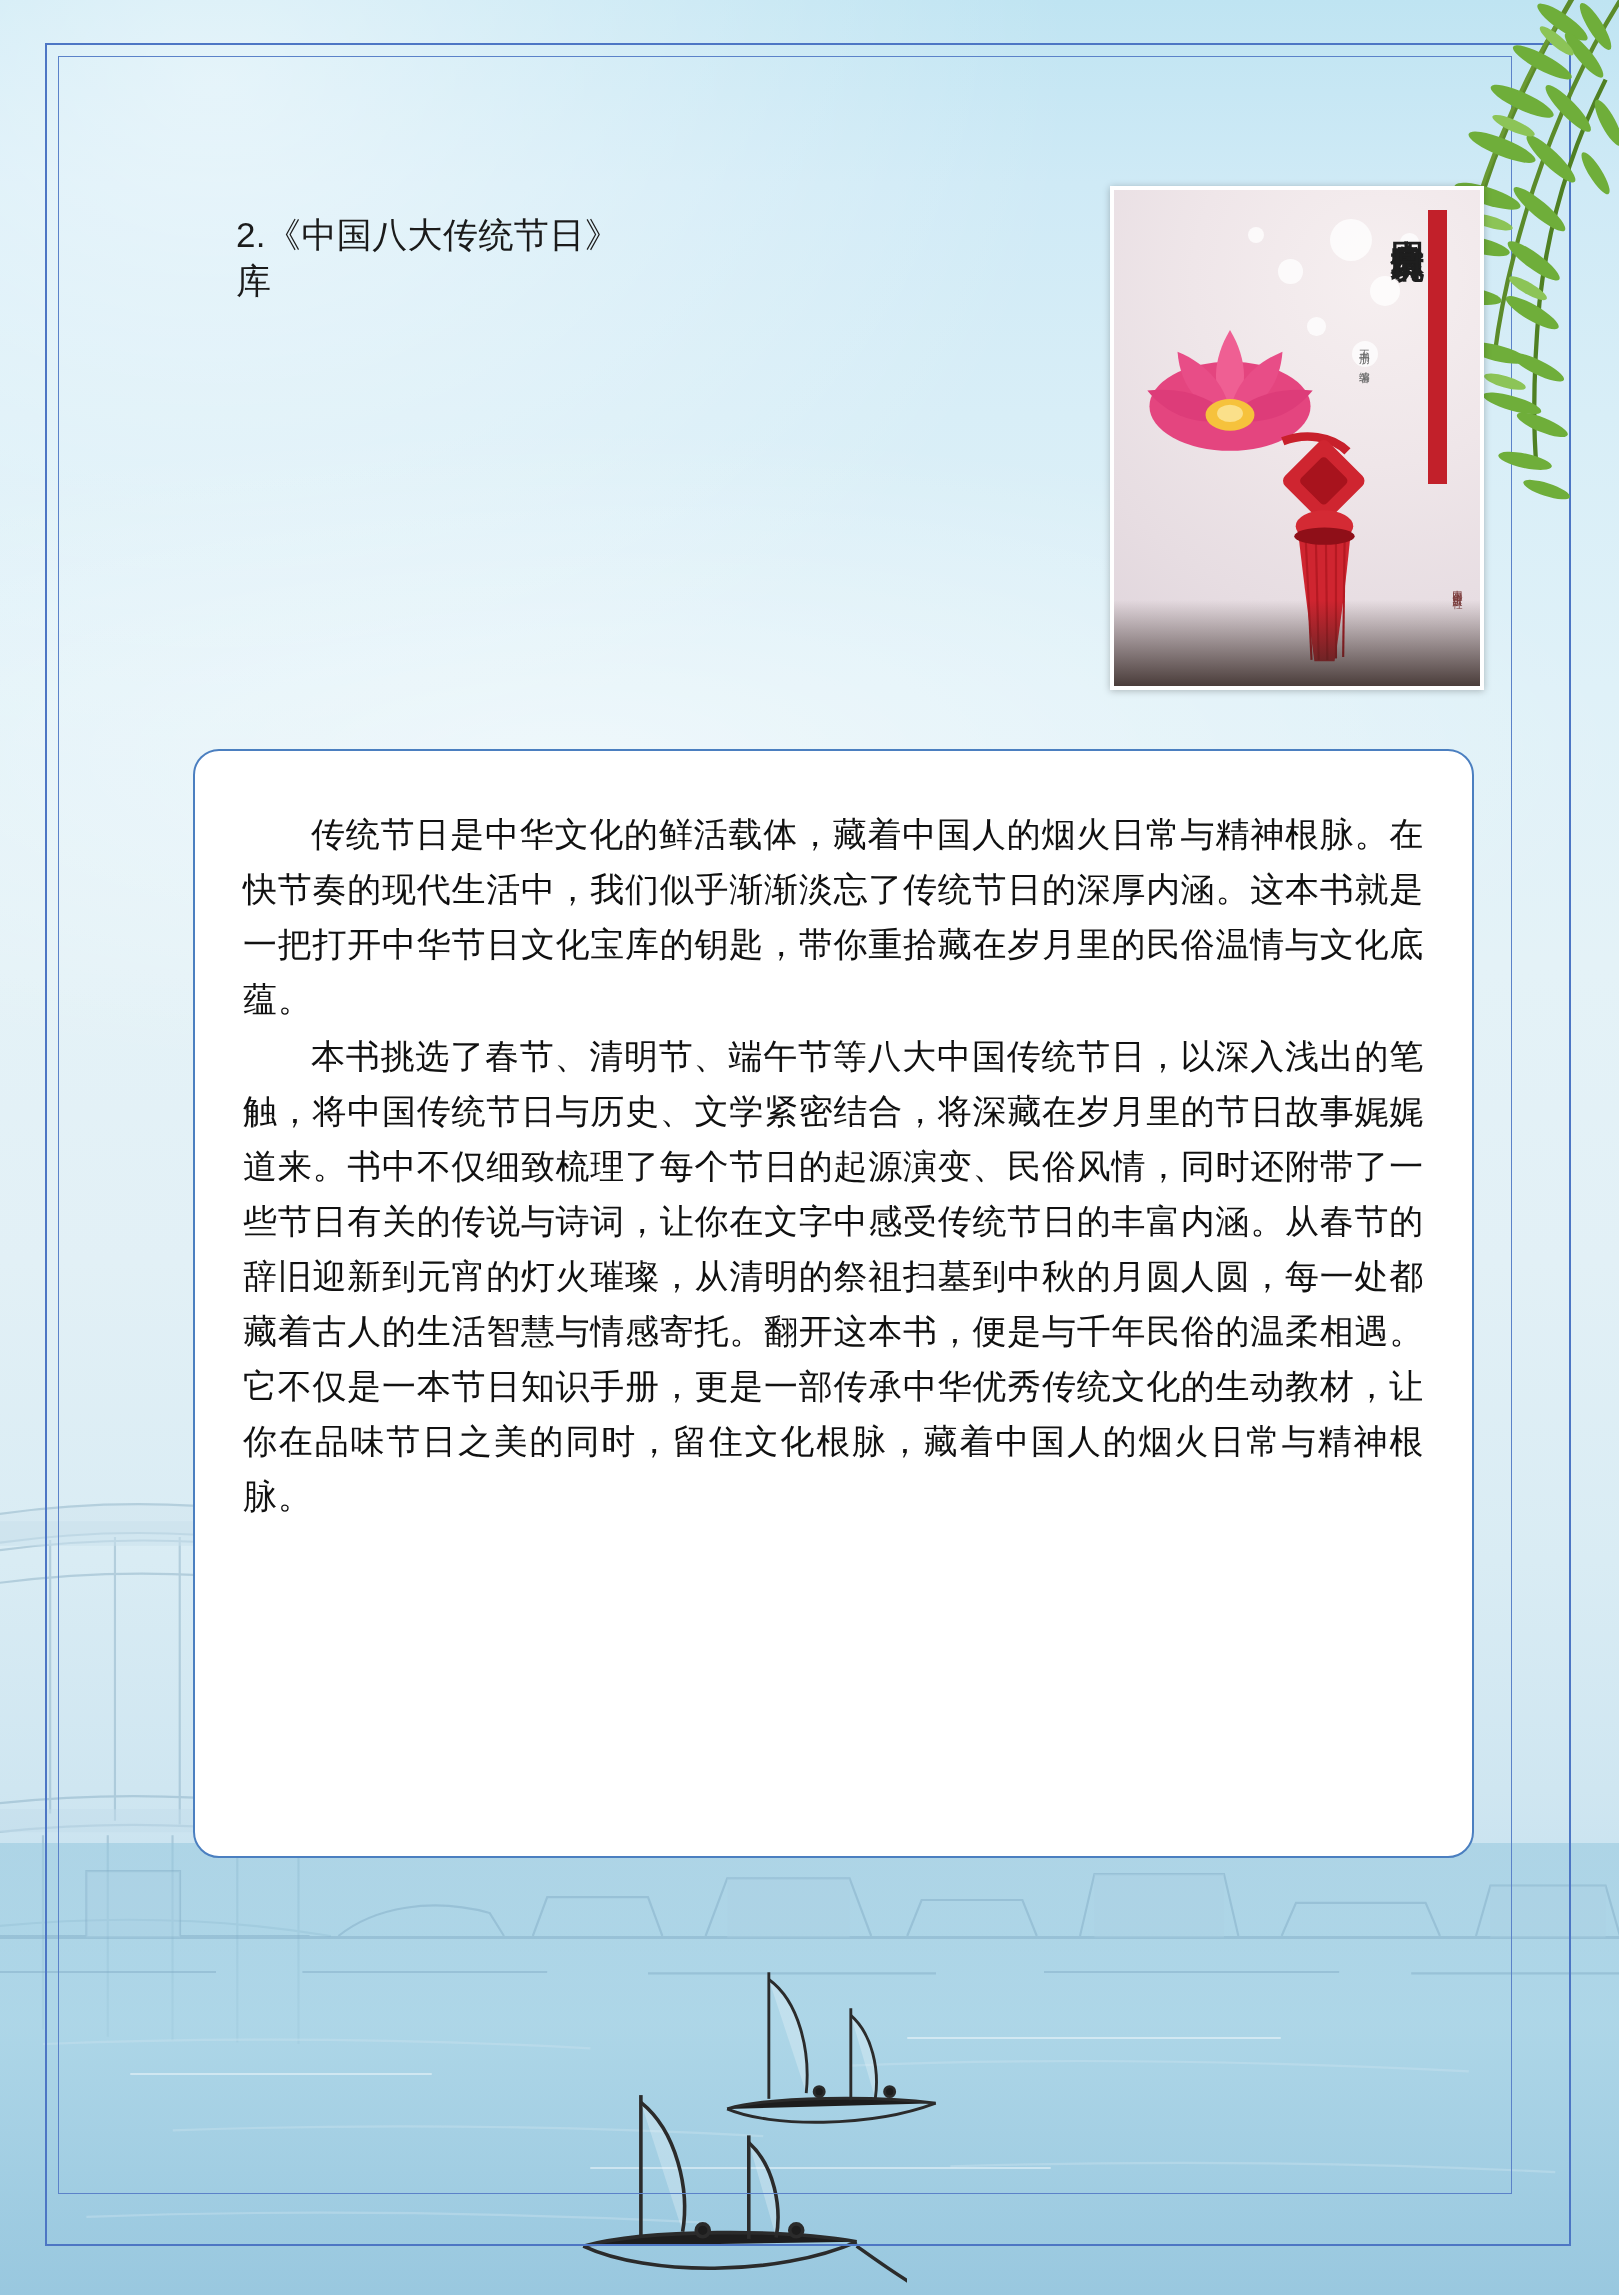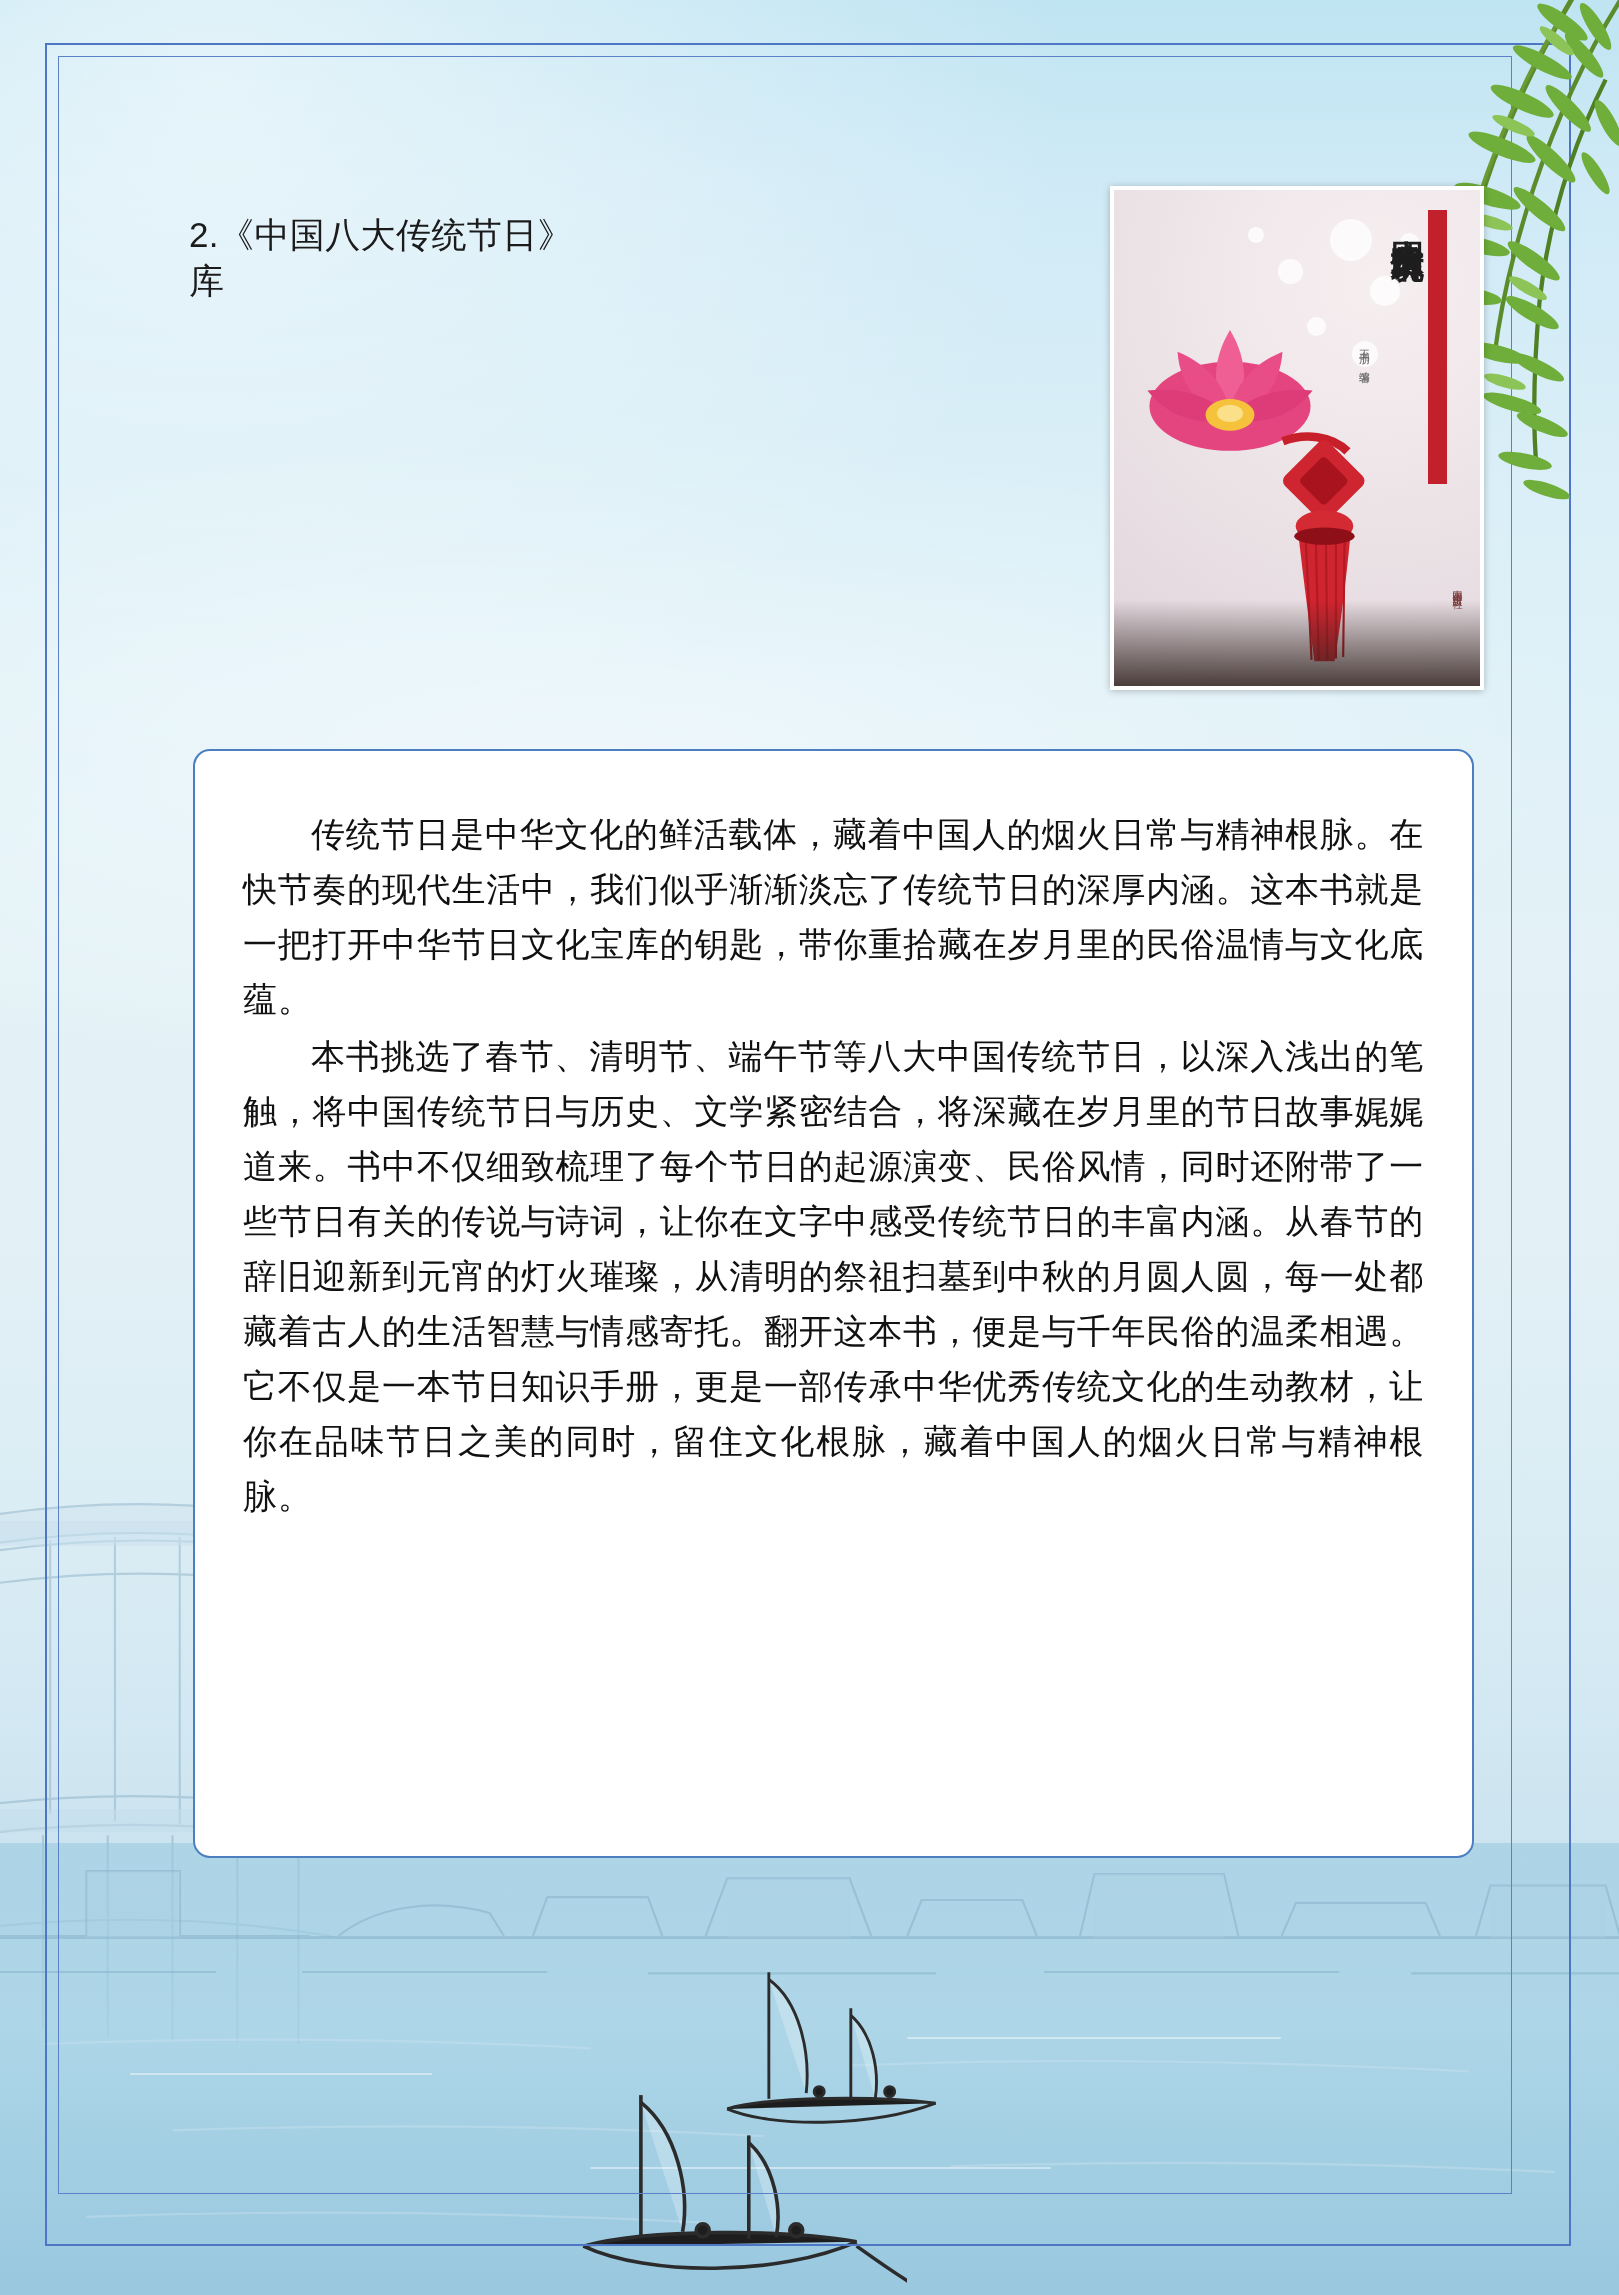--- a/index.html
+++ b/index.html
@@ -125,20 +125,21 @@
     left: 189px;
     top: 212px;
     width: 799px;
     color: #1b1b1b;
     font-size: 35px;
     line-height: 1.32;
     letter-spacing: 0.4px;
   }
   .heading div {
     white-space: pre-wrap;
+    margin-left: 47px;
   }
 
   
   .cover-frame {
     position: absolute;
     left: 1110px;
     top: 186px;
     width: 374px;
     height: 504px;
     background: #ffffff;
@@ -235,21 +236,21 @@
 
   
   .card {
     position: absolute;
     left: 193px;
     top: 749px;
     width: 1281px;
     height: 1109px;
     background: #ffffff;
     border: 2.9px solid #4b7fc0;
-    border-radius: 17px;
+    border-radius: 26px;
     box-sizing: border-box;
   }
   .card-body {
     position: absolute;
     left: 48px;
     top: 56px;
     width: 1181px;
     color: #111111;
     font-family: "DejaVu Serif", serif;
     font-size: 34px;

